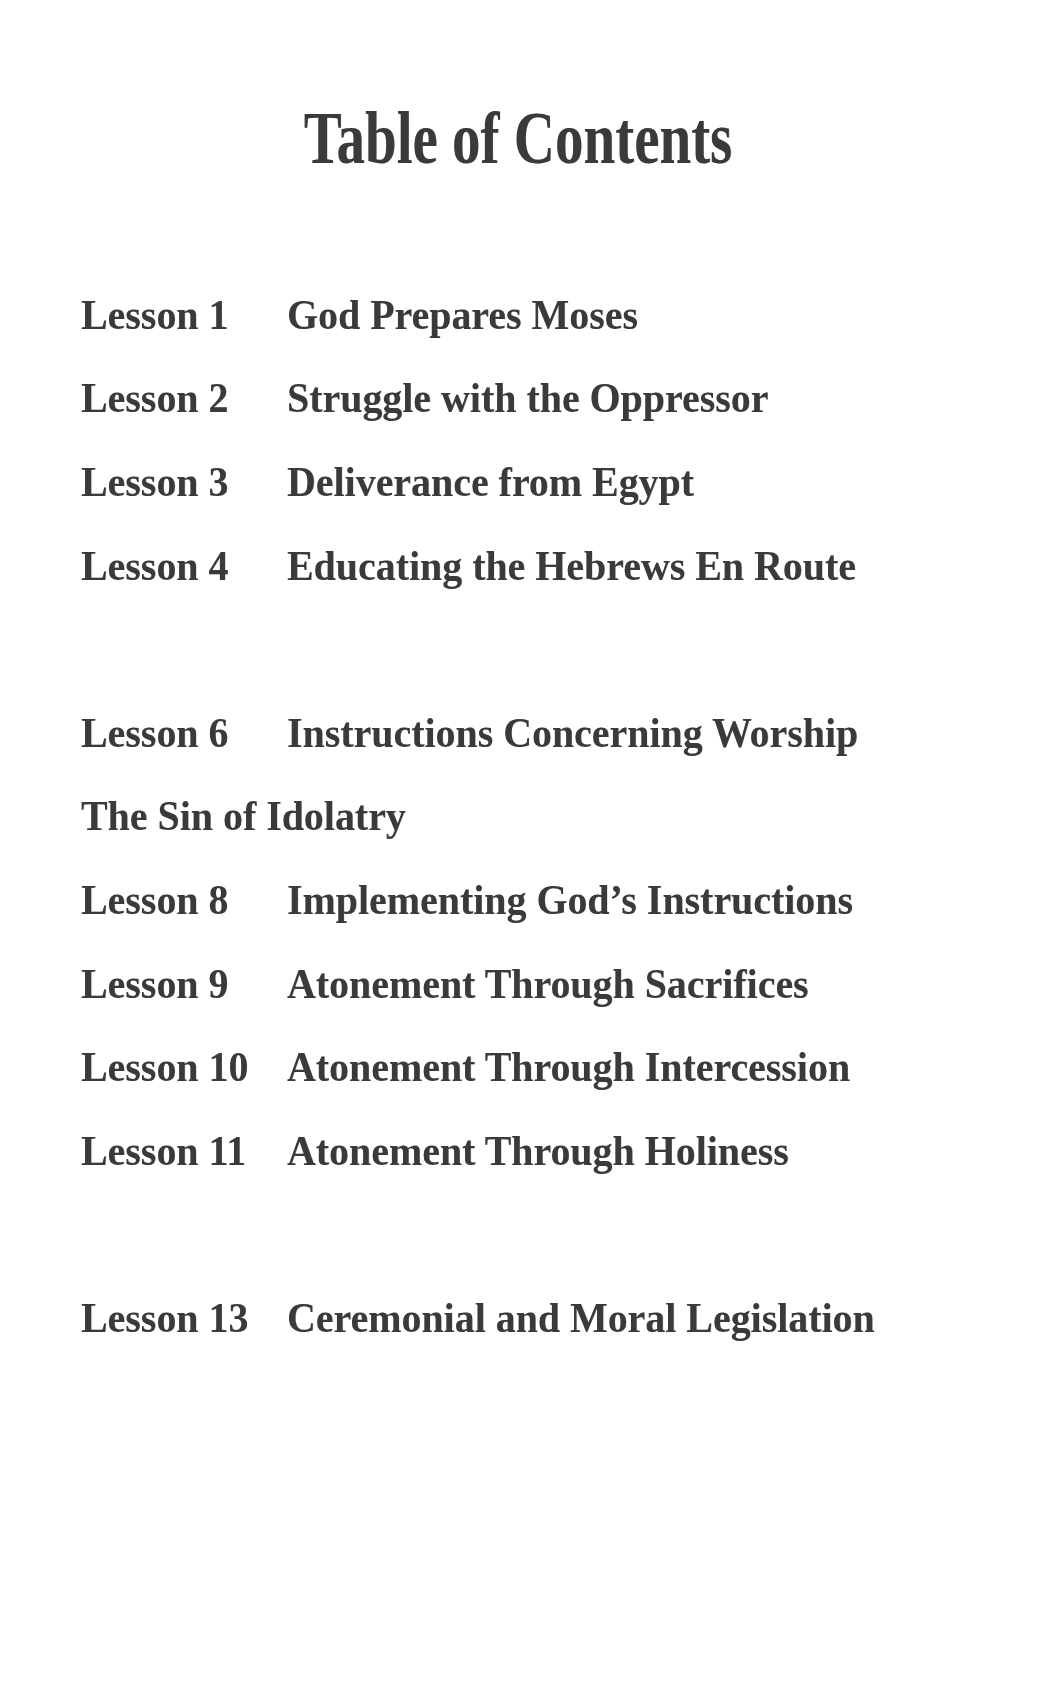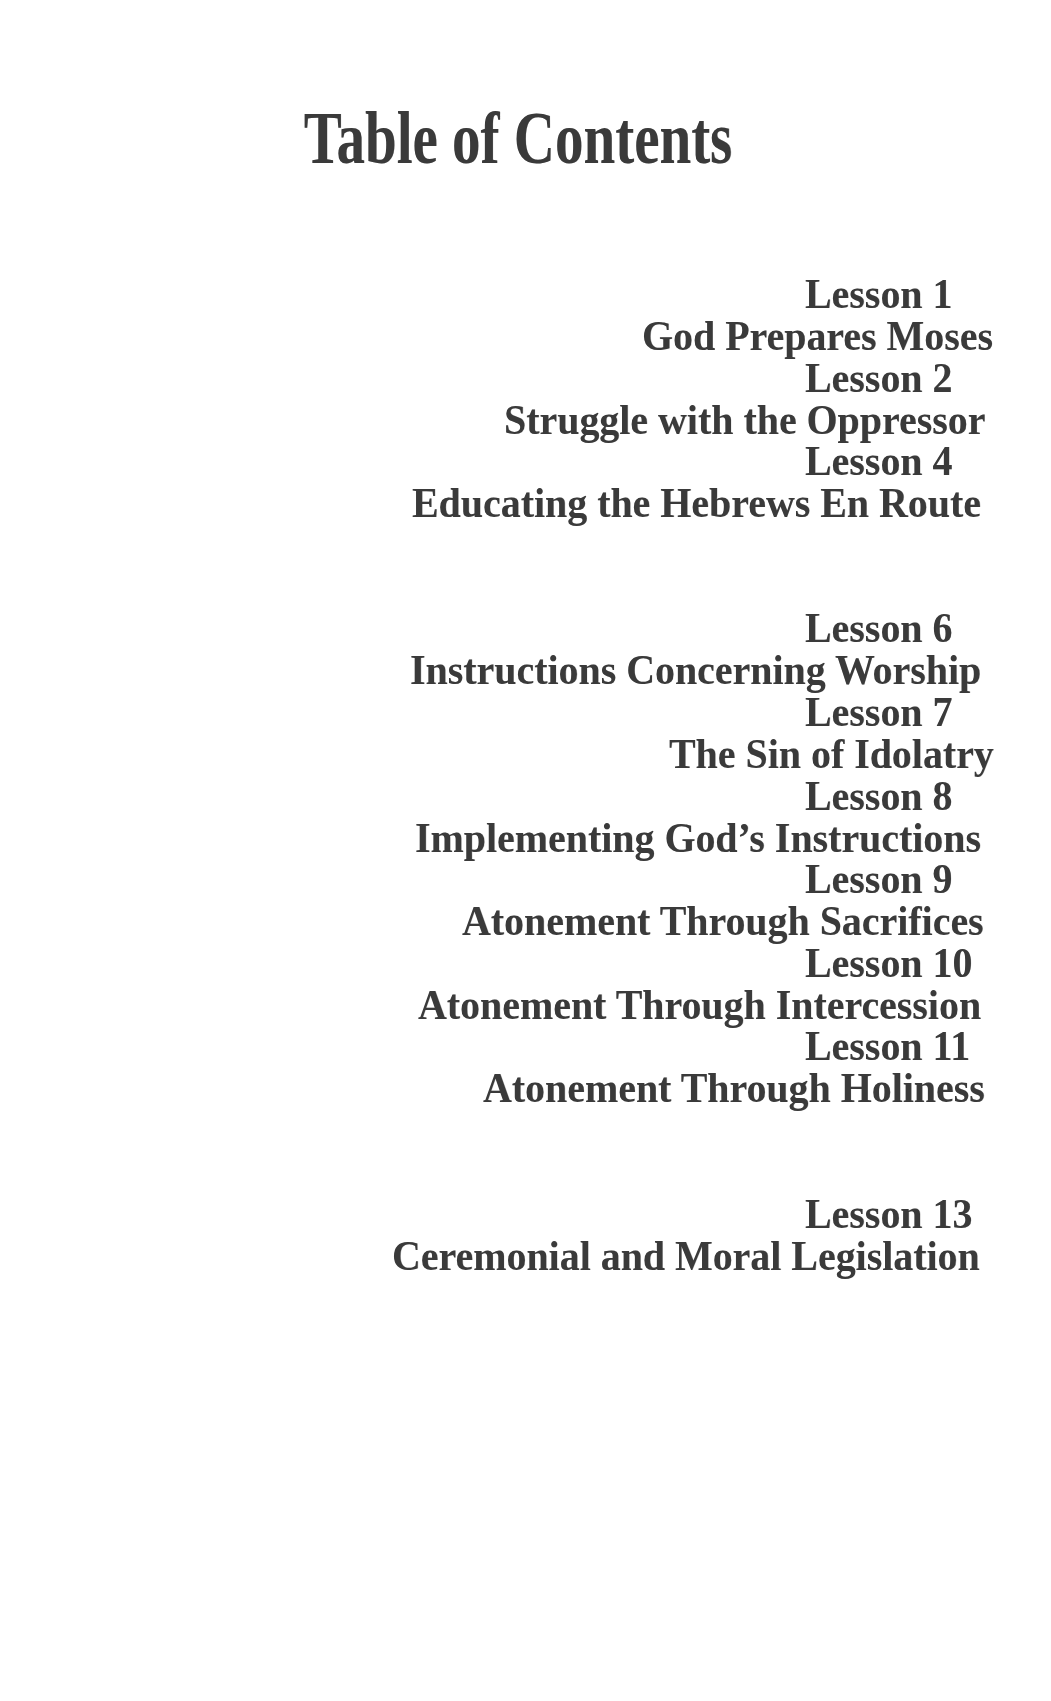--- a/index.html
+++ b/index.html
@@ -36,26 +36,25 @@
   }
   .toc-list {
     position: absolute;
     top: 273px;
     left: 81px;
     right: 40px;
   }
   .toc-row {
     height: 83.6px;
     display: flex;
-    align-items: flex-end;
+    align-items: center;
     font-size: 42px;
     font-weight: 700;
     line-height: 1;
     white-space: nowrap;
-    flex-direction: column;
   }
   .toc-row .lesson-label {
     flex: none;
     width: 206px;
   }
   .toc-row .squeeze {
     display: inline-block;
     transform: scaleX(0.95);
     transform-origin: left center;
     text-shadow: 0.4px 0.4px 0.6px rgba(70,70,70,0.32);
@@ -82,20 +81,28 @@
 
     <div class="toc-row">
       <span class="lesson-label">
         <span class="squeeze">Lesson 2</span>
       </span>
       <span class="lesson-title">
         <span class="squeeze">Struggle with the Oppressor</span>
       </span>
     </div>
 
+    <div class="toc-row">
+      <span class="lesson-label">
+        <span class="squeeze">Lesson 3</span>
+      </span>
+      <span class="lesson-title">
+        <span class="squeeze">Deliverance from Egypt</span>
+      </span>
+    </div>
 
     <div class="toc-row">
       <span class="lesson-label">
         <span class="squeeze">Lesson 4</span>
       </span>
       <span class="lesson-title">
         <span class="squeeze">Educating the Hebrews En Route</span>
       </span>
     </div>
 
@@ -105,23 +112,20 @@
     <div class="toc-row">
       <span class="lesson-label">
         <span class="squeeze">Lesson 6</span>
       </span>
       <span class="lesson-title">
         <span class="squeeze">Instructions Concerning Worship</span>
       </span>
     </div>
 
     <div class="toc-row">
-      <span class="lesson-label">
-        <span class="squeeze">Lesson 7</span>
-      </span>
       <span class="lesson-title">
         <span class="squeeze">The Sin of Idolatry</span>
       </span>
     </div>
 
     <div class="toc-row">
       <span class="lesson-label">
         <span class="squeeze">Lesson 8</span>
       </span>
       <span class="lesson-title">

